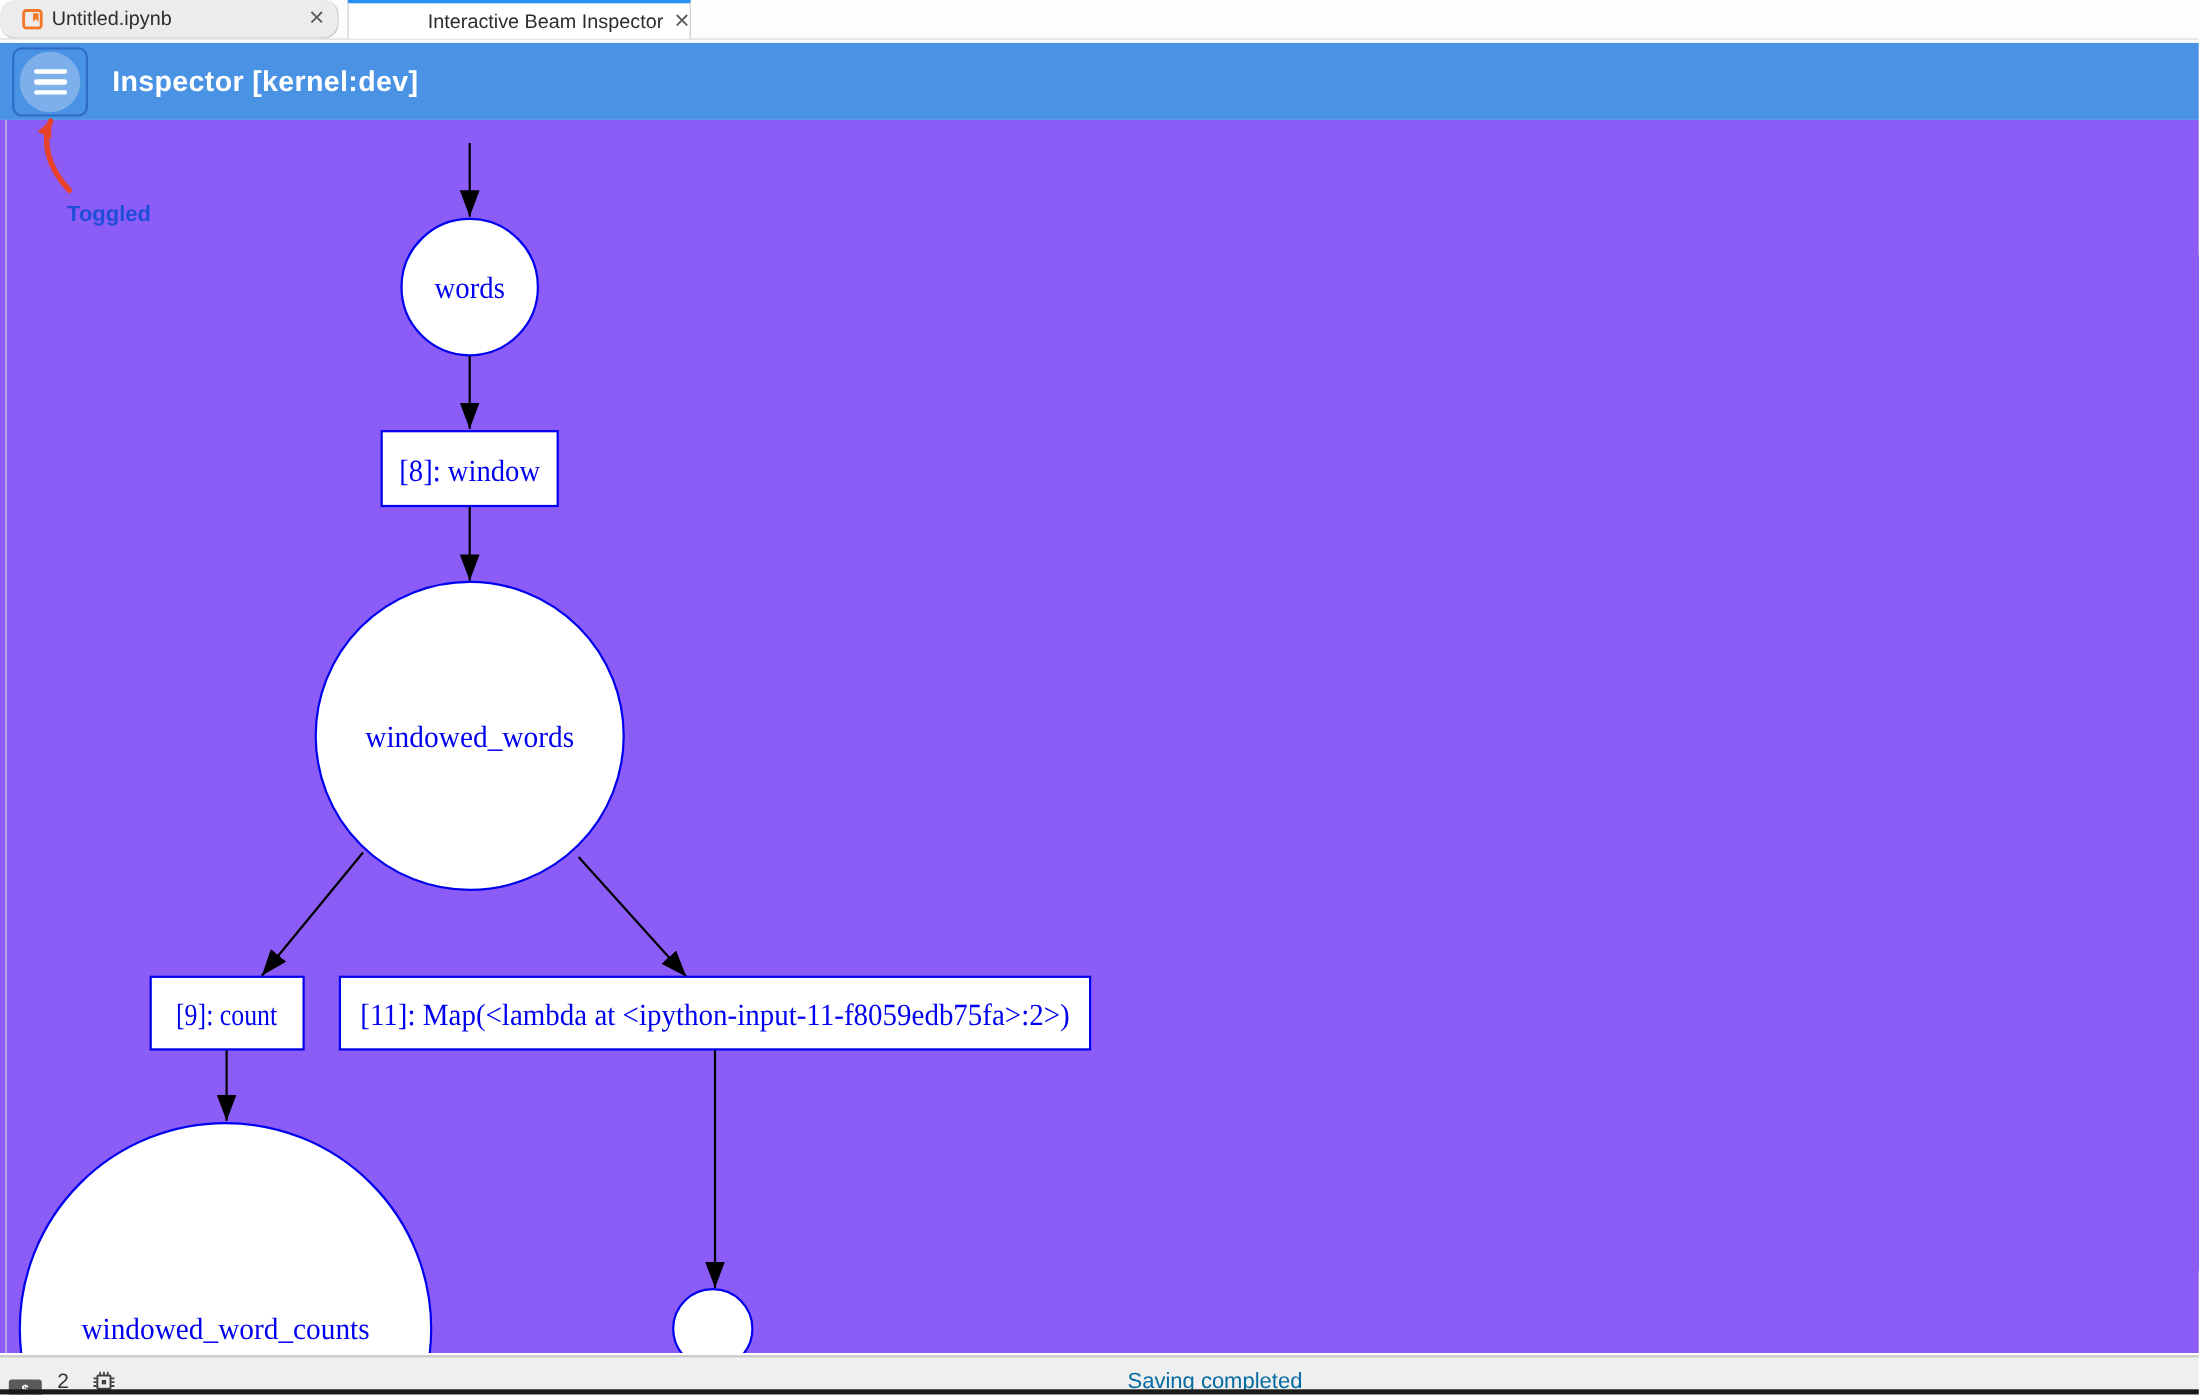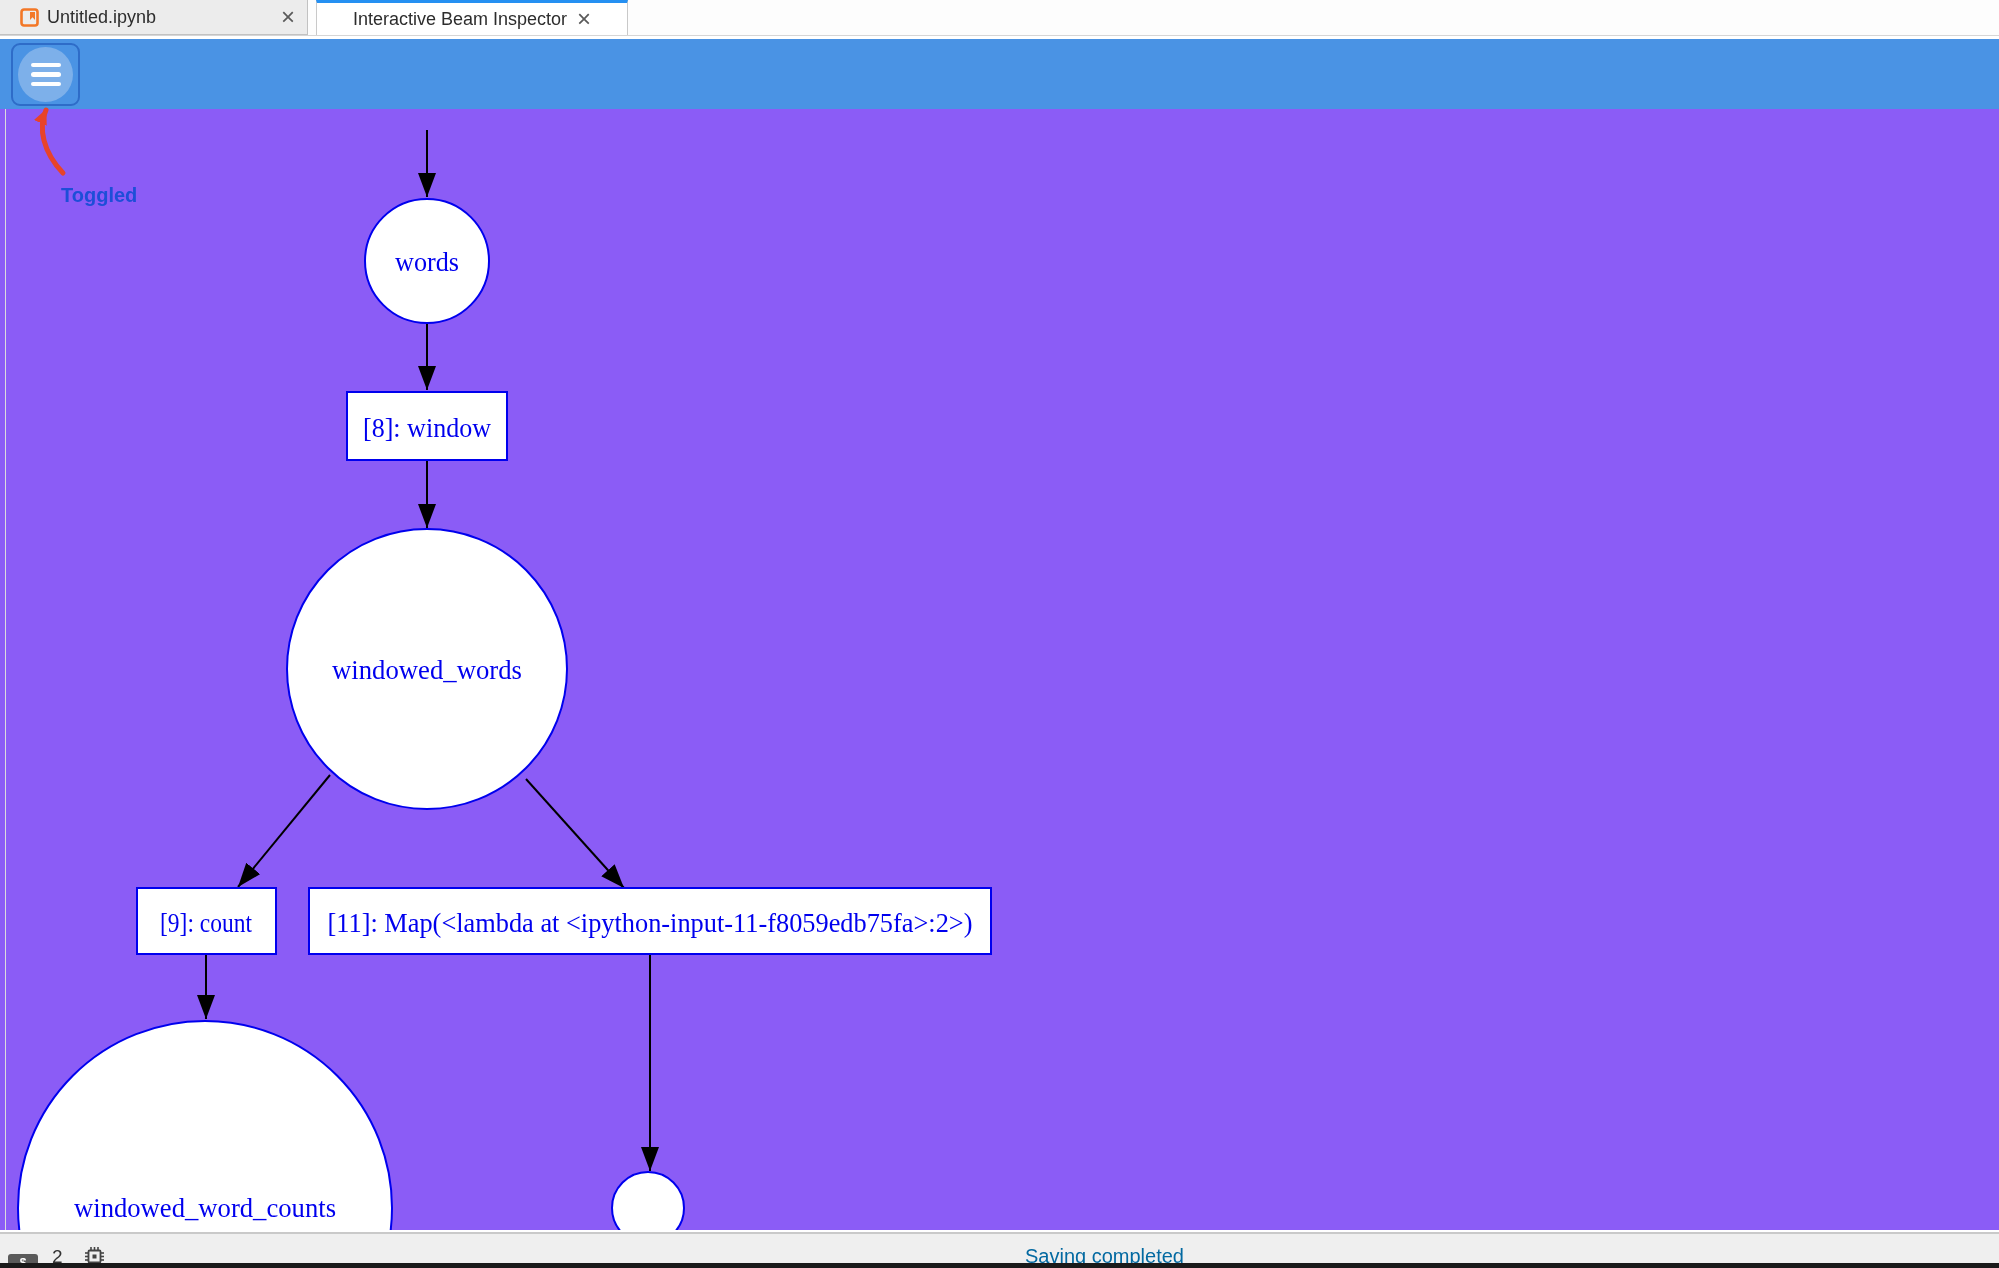--- a/index.html
+++ b/index.html
@@ -5,23 +5,23 @@
   html,body{margin:0;padding:0;background:#fff;}
   .screen{position:relative;width:1999px;height:1268px;background:#ffffff;overflow:hidden;
           font-family:"Liberation Sans",sans-serif;}
 
   
   .tab-bar{position:absolute;top:0;left:0;width:1999px;height:35px;background:#fdfdfd;
            border-bottom:1px solid #d6d6d6;}
   .tab{position:absolute;top:0;height:35px;display:flex;align-items:center;box-sizing:border-box;
        font-size:18px;color:#2d2d2d;cursor:default;}
   .tab-inactive{left:0;width:308px;background:#ececec;border-right:1px solid #c2c2c2;
-                border-bottom:1px solid #c2c2c2;padding:0 12px 0 20px;}
+                border-bottom:1px solid #c2c2c2;padding:0 12px 0 20px;border-radius:14px;}
   .tab-active{left:316px;width:312px;background:#ffffff;border:1px solid #c9c9c9;border-bottom:none;
-              border-top:3px solid #2590f2;justify-content:center;gap:8px;}
+              border-top:3px solid #2590f2;justify-content:flex-end;gap:8px;}
   .tab-label{white-space:nowrap;}
   .tab-inactive .tab-label{margin-left:8px;}
   .close-x{font-size:24px;line-height:24px;color:#5a5a5a;margin-left:auto;}
   .tab-active .close-x{margin-left:2px;}
   .nb-icon{flex:0 0 auto;display:block;}
 
   
   .header{position:absolute;top:39px;left:0;width:1999px;height:70px;background:#4a93e4;}
   .menu-button{position:absolute;left:11px;top:4px;width:69px;height:63px;border-radius:9px;
                background:#4a93e4;border:2.5px solid #2e6cc8;box-sizing:border-box;
@@ -75,20 +75,21 @@
   </div>
 
   <div class="header">
     <div class="menu-button">
       <div class="menu-circle">
         <div class="bar"></div>
           <div class="bar"></div>
           <div class="bar"></div>
       </div>
     </div>
+    <div class="header-title">Inspector [kernel:dev]</div>
   </div>
 
   <div class="graph-panel">
     <div class="left-edge"></div>
     <svg width="1999" height="1121" viewBox="0 0 1999 1121">
       <defs>
         <marker id="ah" markerUnits="userSpaceOnUse" markerWidth="26" markerHeight="20" refX="24" refY="9" orient="auto">
           <path d="M0,0 L24,9 L0,18 z" fill="#000"></path>
         </marker>
       </defs>

